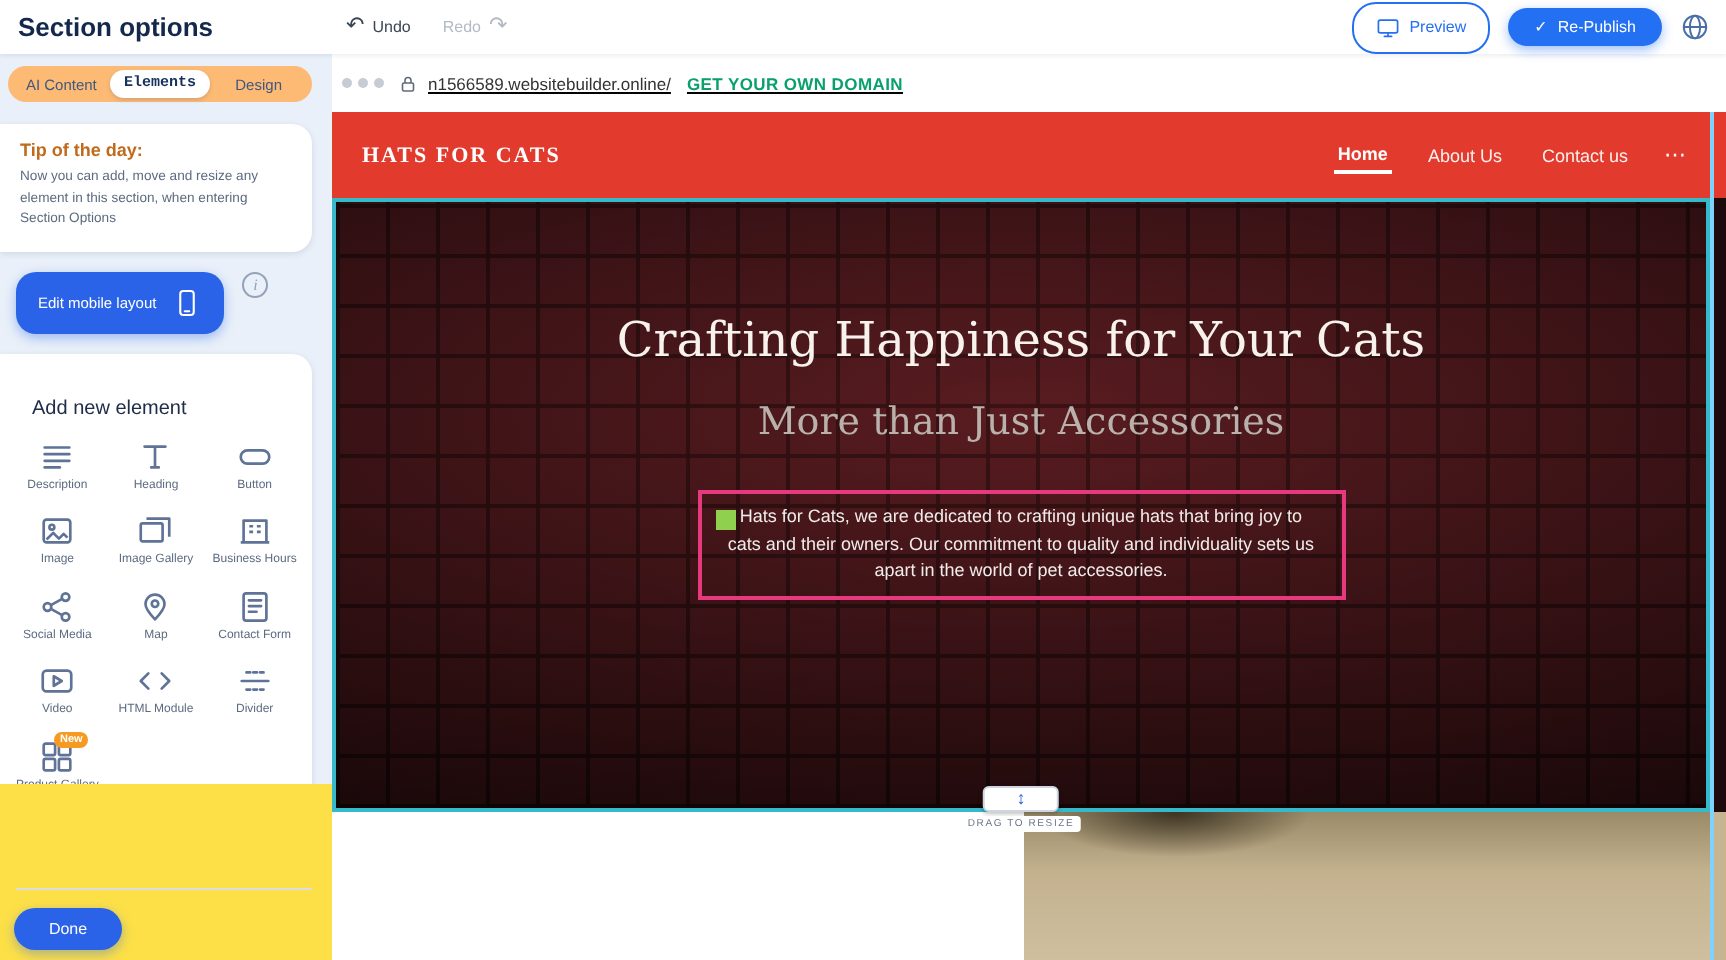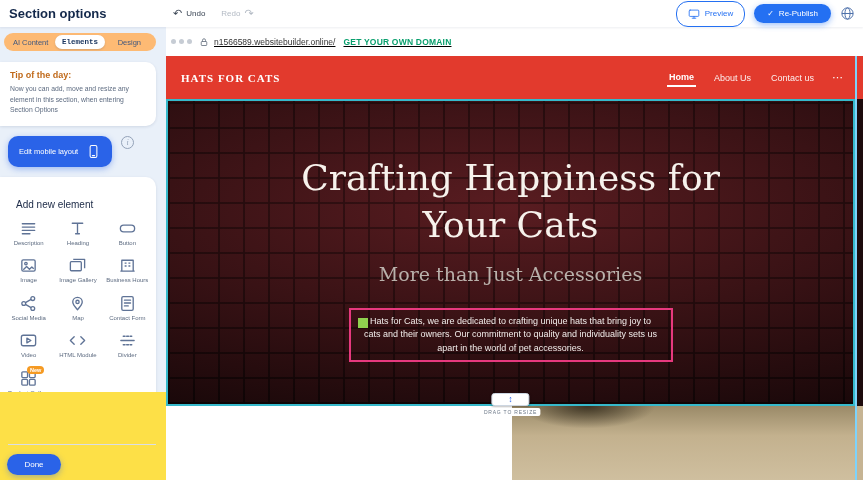--- a/index.html
+++ b/index.html
@@ -63,21 +63,21 @@
   .nav-item { color: rgba(255,255,255,.92); font-size: 9px; padding: 4px 2px 3px; cursor: pointer; }
   .nav-item.active { font-weight: 700; color: #fff; border-bottom: 2px solid #fff; }
   .nav-more { color: #fff; font-size: 11px; cursor: pointer; }
 
   .hero { position: absolute; top: 43px; left: 0; right: 0; height: 307px; border: 2px solid #36b9cb; text-align: center;
     background:
       radial-gradient(120% 90% at 50% 35%, rgba(140,45,50,.38), rgba(0,0,0,.78)),
       repeating-linear-gradient(0deg, rgba(5,1,2,.9) 0 2px, transparent 2px 25px),
       repeating-linear-gradient(90deg, rgba(5,1,2,.9) 0 2px, transparent 2px 25px),
       #3a1216; }
-  .hero h1 { margin: 54px auto 0; max-width: 420px; font-family: "DejaVu Serif", serif; font-weight: 400; font-size: 36px; line-height: 1.3; color: #f7f2ec; cursor: pointer; text-align: center; }
+  .hero h1 { margin: 54px auto 0; max-width: 420px; font-family: "DejaVu Serif", serif; font-weight: 400; font-size: 24px; line-height: 1.3; color: #f7f2ec; cursor: pointer; text-align: center; }
   .hero h2 { margin: 14px 0 0; font-family: "DejaVu Serif", serif; font-weight: 400; font-size: 19px; color: #b9b1ab; cursor: pointer; }
   .para-box { position: relative; width: 324px; margin: 23px auto 0; border: 2px solid #e6397e; padding: 5px 10px; font-size: 9px; line-height: 1.5; color: #f1ecea; text-align: center; cursor: pointer; }
   .para-handle { position: absolute; left: 7px; top: 8px; width: 10px; height: 10px; background: #8fd14f; cursor: grab; }
   .resize-wrap { position: absolute; left: 50%; bottom: -12px; transform: translateX(-50%); display: flex; flex-direction: column; align-items: center; z-index: 6; }
   .resize-pill { width: 38px; height: 13px; background: #fff; border: 1px solid #cdd6e1; border-radius: 3px; display: flex; align-items: center; justify-content: center; color: #2a63e8; font-size: 9px; line-height: 1; box-shadow: 0 1px 2px rgba(0,0,0,.25); cursor: ns-resize; }
   .resize-hint { margin-top: 2px; background: #fff; font-size: 5px; letter-spacing: .8px; color: #6b7787; padding: 1px 3px; border-radius: 2px; white-space: nowrap; }
 
   .next-section { position: absolute; top: 350px; left: 0; right: 0; bottom: 0; background: #fff; }
   .sand { position: absolute; top: 0; bottom: 0; left: 346px; right: 0;
     background:

